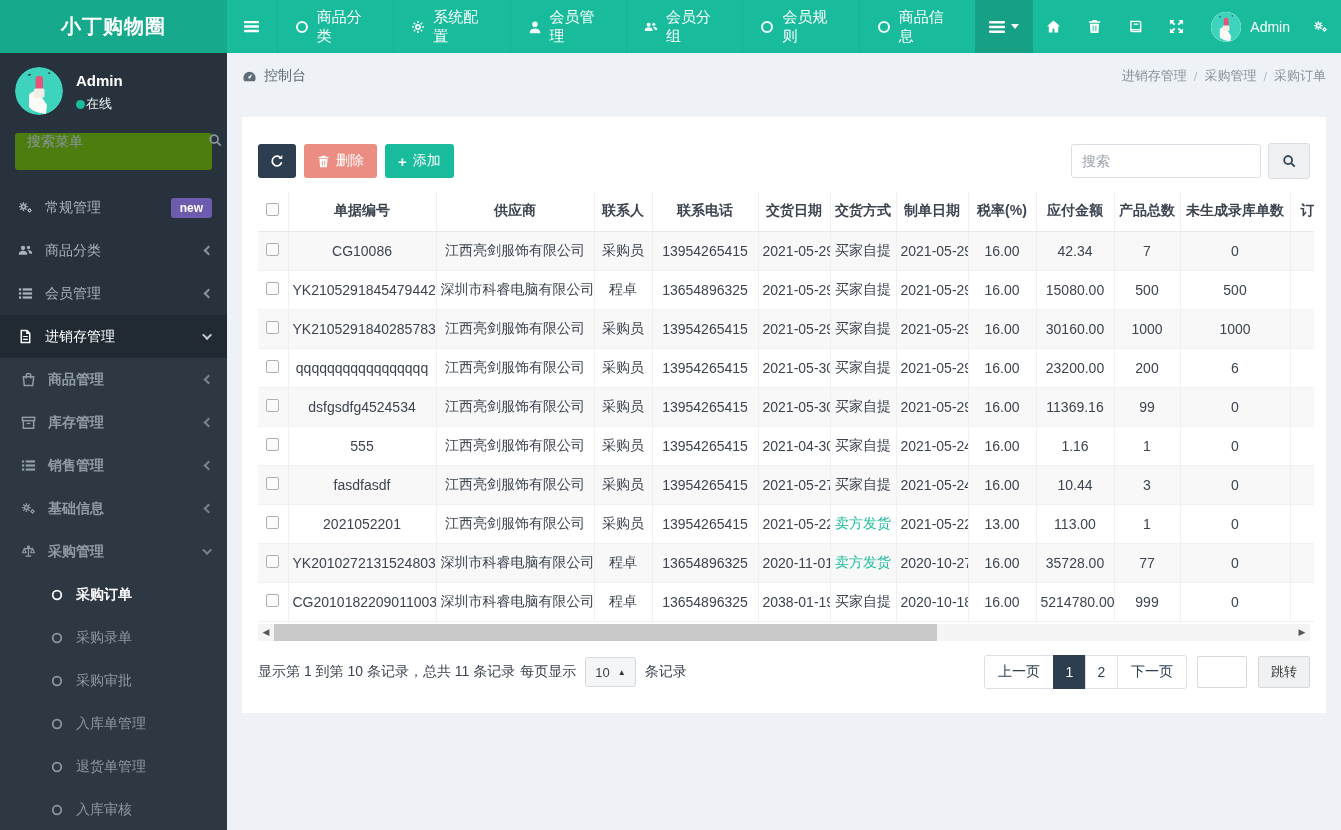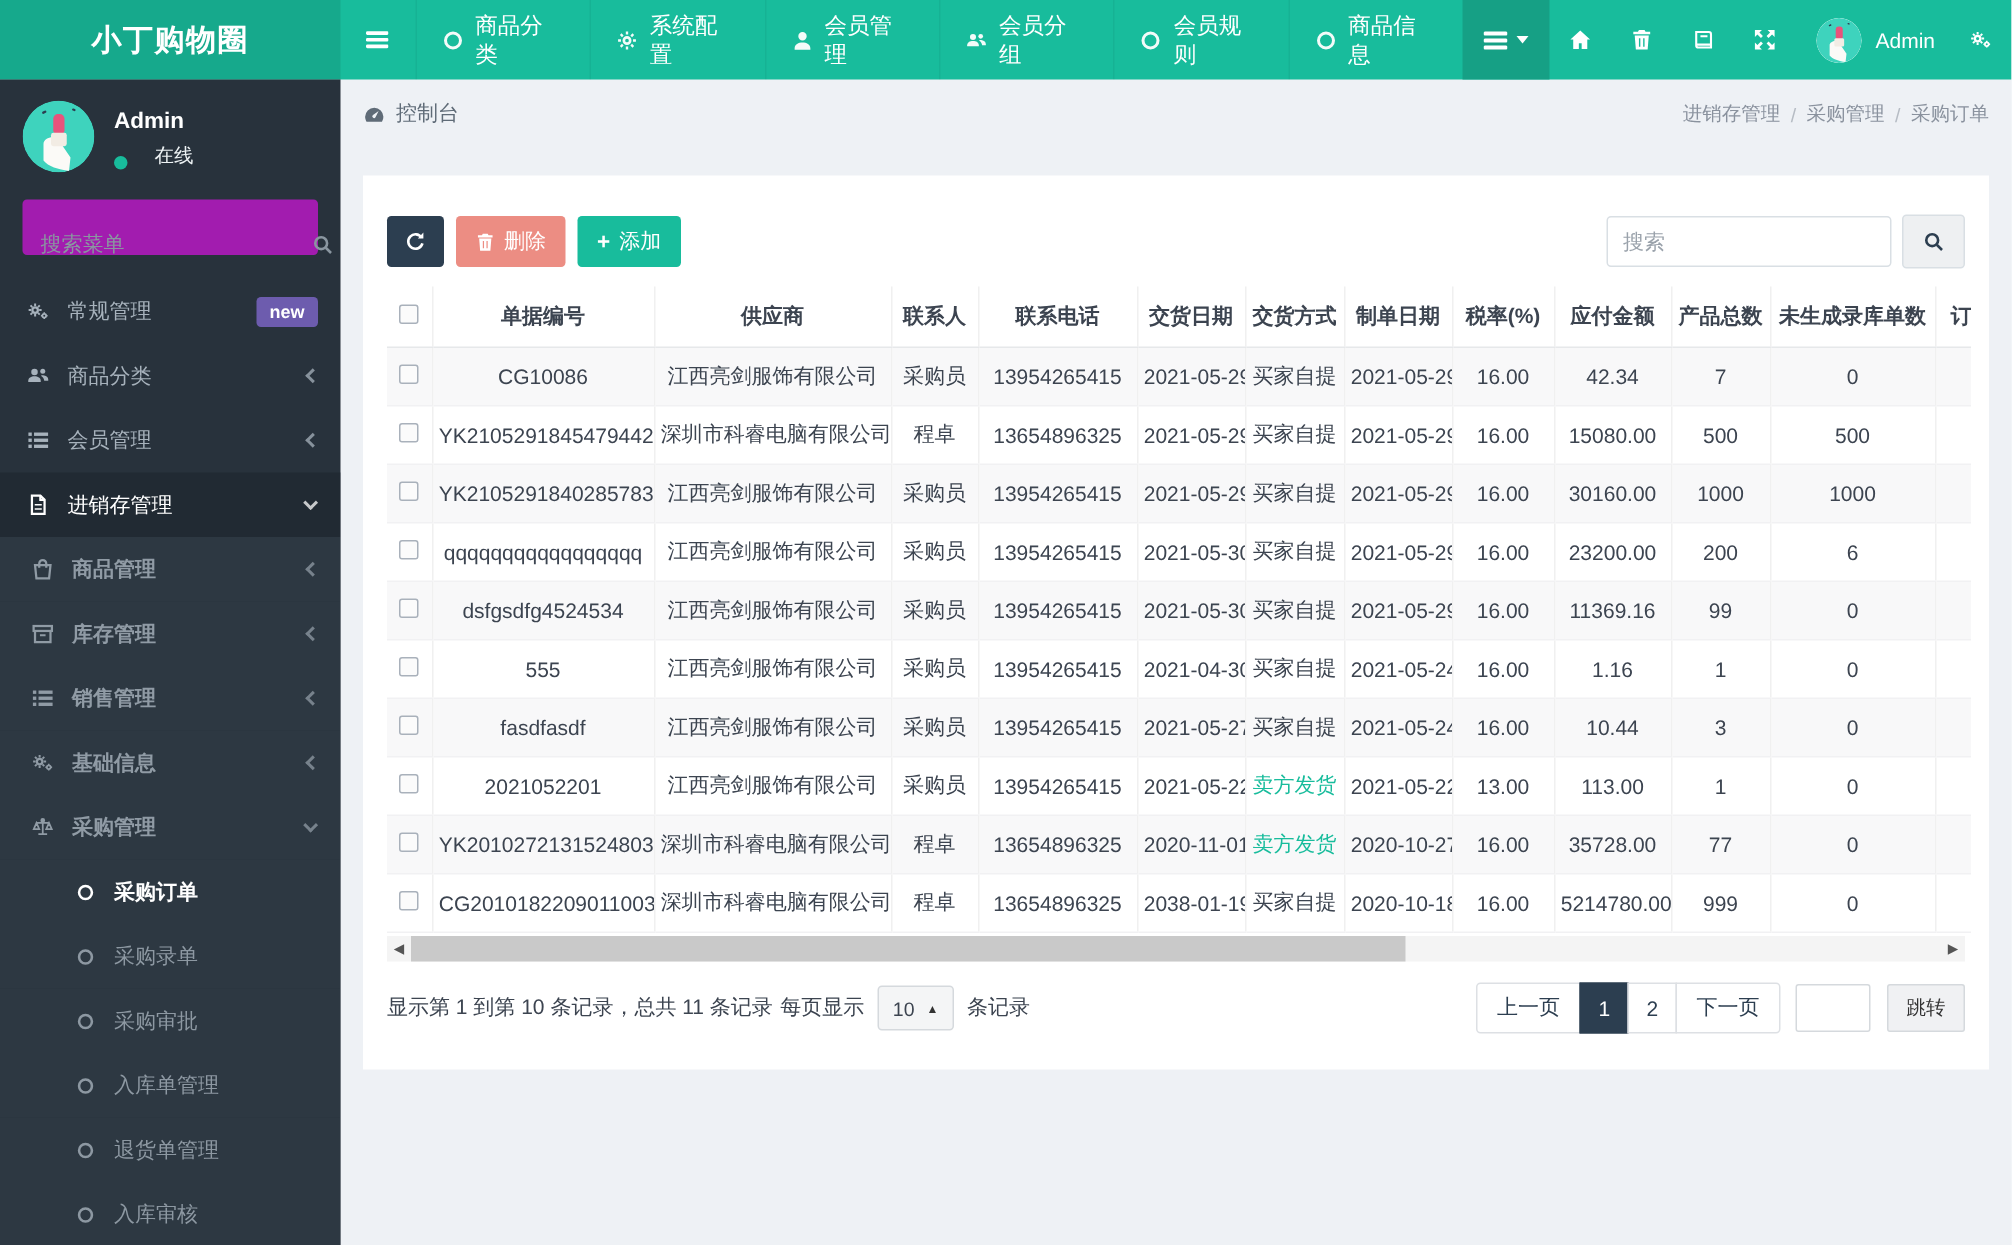--- a/index.html
+++ b/index.html
@@ -25,24 +25,24 @@
   .avatar-sm svg, .avatar-lg svg { width:100%; height:100%; }
 
   
   .layout { display:flex; height:777px; }
 
   
   .sidebar { width:227px; background:#28323c; flex-shrink:0; overflow:hidden; color:#a7b2bc; }
   .user-panel { display:flex; gap:13px; padding:14px 15px 8px; }
   .avatar-lg { width:48px; height:48px; border-radius:50%; overflow:hidden; flex-shrink:0; }
   .user-name { color:#fff; font-weight:bold; font-size:15px; margin-top:5px; }
-  .user-status { display:flex; align-items:flex-end; gap:18px; color:#eef3f5; font-size:13px; margin-top:6px; }
+  .user-status { display:flex; align-items:center; gap:1px; color:#eef3f5; font-size:13px; margin-top:6px; }
   .dot { width:9px; height:9px; border-radius:50%; background:#18bc9c; }
-  .side-search { margin:10px 15px 16px; background:#a21caf; border-radius:3px; height:37px;
-    display:flex; align-items:flex-end; padding:0 12px; }
+  .side-search { margin:10px 15px 16px; background:#4d7c0f; border-radius:3px; height:37px;
+    display:flex; align-items:flex-start; padding:0 12px; }
   .side-search input { flex:1; background:transparent; border:none; outline:none; color:#cfd8de; font-size:14px; }
   .side-search input::placeholder { color:#8a96a0; }
   .side-search .ic { color:#8a96a0; font-size:14px; }
   .s-item { height:43px; display:flex; align-items:center; padding:0 15px; font-size:14px; cursor:pointer; color:#a7b2bc; }
   .s-item .ic { width:21px; margin-right:9px; display:flex; justify-content:center; font-size:15px; }
   .s-item.lv2 { background:#2d3842; padding-left:18px; color:#909ba5;font-weight:bold; }
   .s-item.lv3 { background:#2d3842; padding-left:46px; color:#8d98a2; }
   .s-item.lv3 .ic { font-size:12px; }
   .s-item.active1 { background:#212a33; color:#fff; }
   .s-item.active3 { color:#fff; font-weight:bold; }

